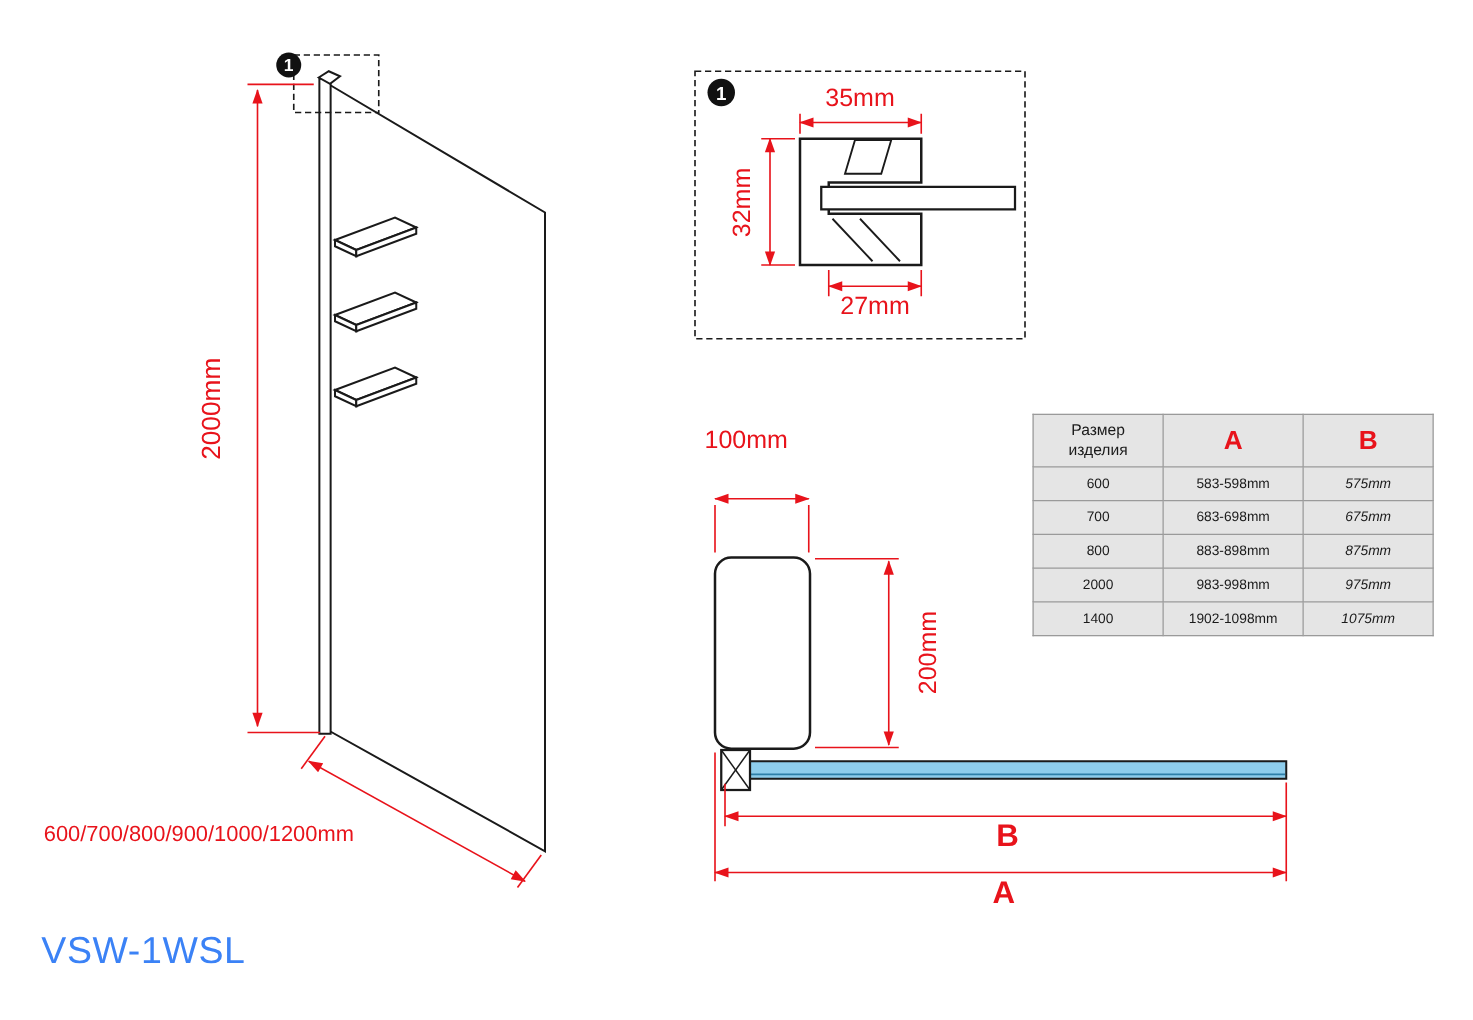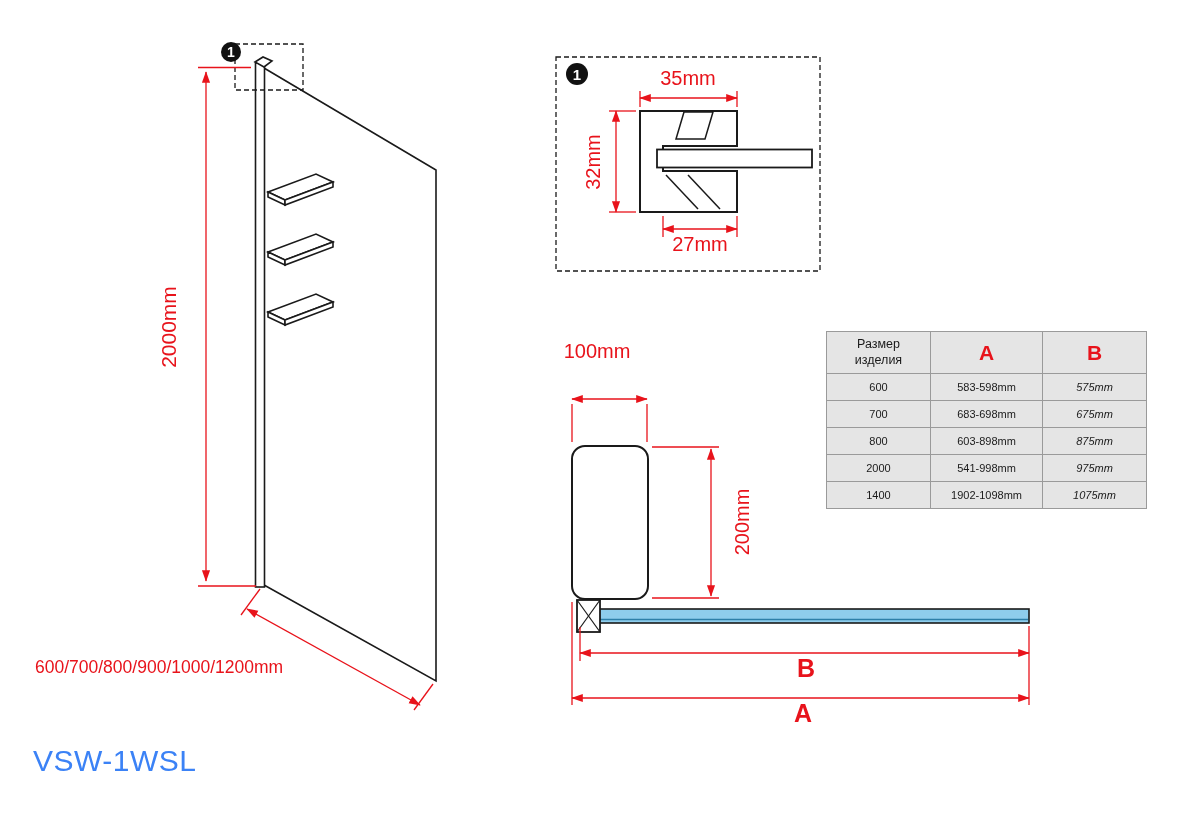--- a/index.html
+++ b/index.html
@@ -188,26 +188,26 @@
           <td class="col-a">583-598mm</td>
           <td class="col-b">575mm</td>
         </tr>
         <tr>
           <td class="col-size">700</td>
           <td class="col-a">683-698mm</td>
           <td class="col-b">675mm</td>
         </tr>
         <tr>
           <td class="col-size">800</td>
-          <td class="col-a">603-898mm</td>
+          <td class="col-a">883-898mm</td>
           <td class="col-b">875mm</td>
         </tr>
         <tr>
           <td class="col-size">2000</td>
-          <td class="col-a">541-998mm</td>
+          <td class="col-a">983-998mm</td>
           <td class="col-b">975mm</td>
         </tr>
         <tr>
           <td class="col-size">1400</td>
           <td class="col-a">1902-1098mm</td>
           <td class="col-b">1075mm</td>
         </tr>
       </tbody>
     </table>
   </div>

